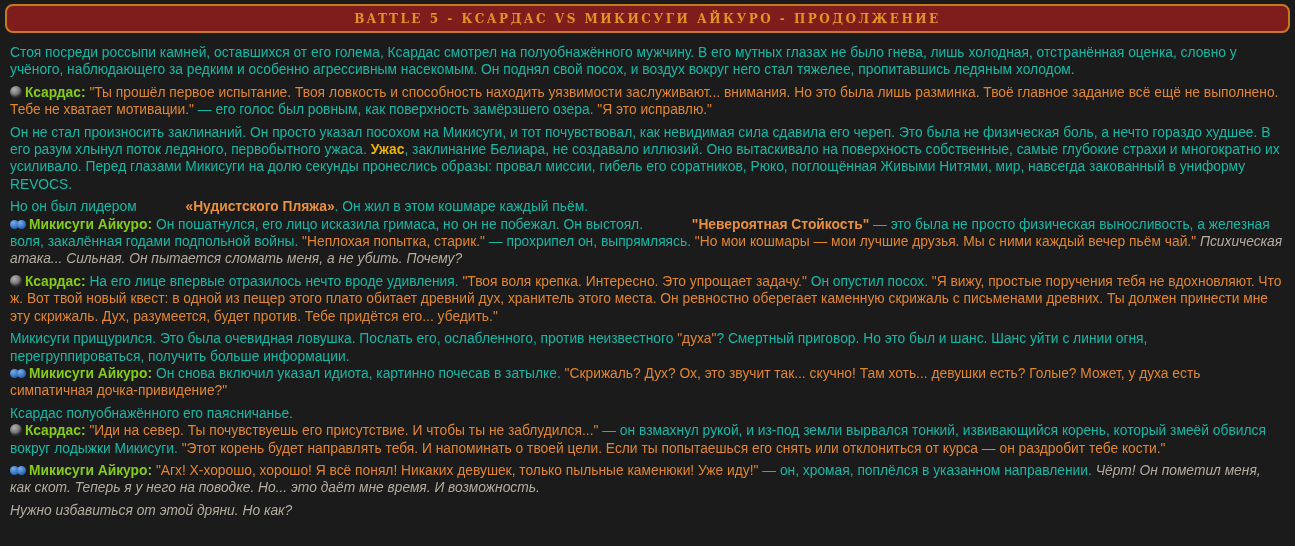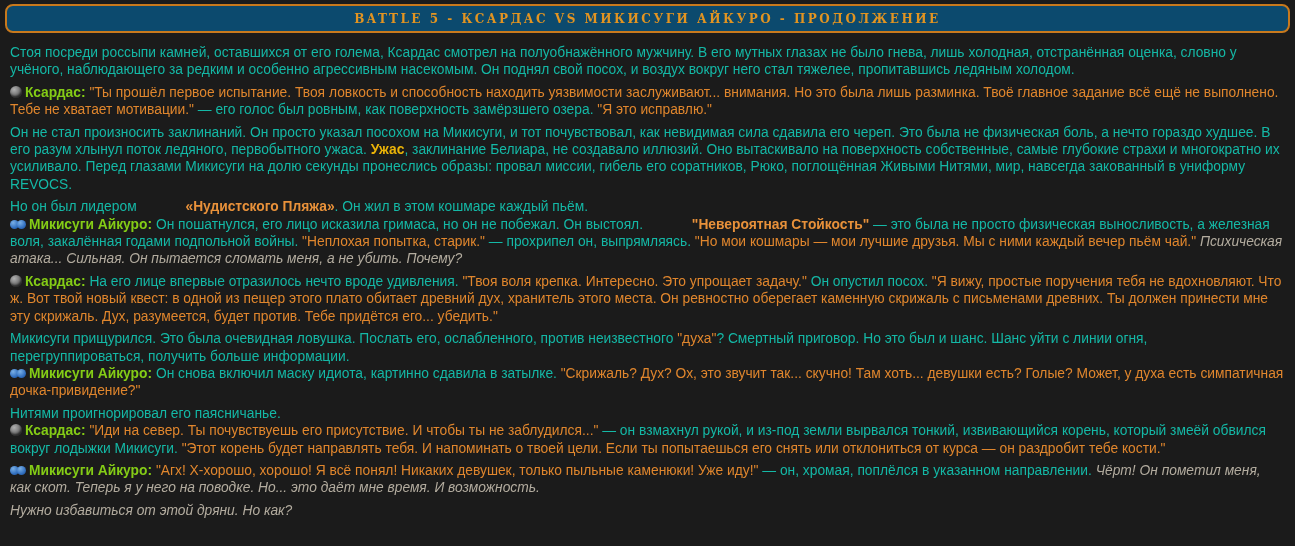--- a/index.html
+++ b/index.html
@@ -6,21 +6,21 @@
   body{
     width:1295px;height:546px;overflow:hidden;
     background:#1b1b1b;
     font-family:"Liberation Sans",sans-serif;
     color:#dedad3;
   }
   .header-box{
     margin:4px 5px 9px 5px;
     border:2px solid #c8791d;
     border-radius:8px;
-    background:#0c4a6e;
+    background:#7f1d1d;
     text-align:center;
     padding:3px 0 4px 0;
   }
   .header-title{
     font-family:"DejaVu Serif","Liberation Serif",serif;
     font-weight:bold;
     font-size:12px;
     letter-spacing:2.5px;
     color:#e29421;
   }
@@ -69,24 +69,24 @@
     </div>
     <div class="block">
       <div class="line"><span class="seg-narration">Но он был лидером </span><span class="seg-speech-bold">«Нудистского Пляжа»</span><span class="seg-narration">. Он жил в этом кошмаре каждый пьём.</span></div>
       <div class="line"><span class="icon icon-mikisugi"></span><span class="seg-name">Микисуги Айкуро: </span><span class="seg-narration">Он пошатнулся, его лицо исказила гримаса, но он не побежал. Он выстоял. </span><span class="seg-speech-bold">"Невероятная Стойкость"</span><span class="seg-narration"> — это была не просто физическая выносливость, а железная воля, закалённая годами подпольной войны. </span><span class="seg-speech">"Неплохая попытка, старик."</span><span class="seg-narration"> — прохрипел он, выпрямляясь. </span><span class="seg-speech">"Но мои кошмары — мои лучшие друзья. Мы с ними каждый вечер пьём чай."</span><span class="seg-monologue"> Психическая атака... Сильная. Он пытается сломать меня, а не убить. Почему?</span></div>
     </div>
     <div class="block">
       <div class="line"><span class="icon icon-ksardas"></span><span class="seg-name">Ксардас: </span><span class="seg-narration">На его лице впервые отразилось нечто вроде удивления. </span><span class="seg-speech">"Твоя воля крепка. Интересно. Это упрощает задачу."</span><span class="seg-narration"> Он опустил посох. </span><span class="seg-speech">"Я вижу, простые поручения тебя не вдохновляют. Что ж. Вот твой новый квест: в одной из пещер этого плато обитает древний дух, хранитель этого места. Он ревностно оберегает каменную скрижаль с письменами древних. Ты должен принести мне эту скрижаль. Дух, разумеется, будет против. Тебе придётся его... убедить."</span></div>
     </div>
     <div class="block">
       <div class="line"><span class="seg-narration">Микисуги прищурился. Это была очевидная ловушка. Послать его, ослабленного, против неизвестного </span><span class="seg-speech">"духа"</span><span class="seg-narration">? Смертный приговор. Но это был и шанс. Шанс уйти с линии огня, перегруппироваться, получить больше информации.</span></div>
-      <div class="line"><span class="icon icon-mikisugi"></span><span class="seg-name">Микисуги Айкуро: </span><span class="seg-narration">Он снова включил маску идиота, картинно сдавила в затылке. </span><span class="seg-speech">"Скрижаль? Дух? Ох, это звучит так... скучно! Там хоть... девушки есть? Голые? Может, у духа есть симпатичная дочка-привидение?"</span></div>
+      <div class="line"><span class="icon icon-mikisugi"></span><span class="seg-name">Микисуги Айкуро: </span><span class="seg-narration">Он снова включил указал идиота, картинно почесав в затылке. </span><span class="seg-speech">"Скрижаль? Дух? Ох, это звучит так... скучно! Там хоть... девушки есть? Голые? Может, у духа есть симпатичная дочка-привидение?"</span></div>
     </div>
     <div class="block">
-      <div class="line"><span class="seg-narration">Нитями проигнорировал его паясничанье.</span></div>
+      <div class="line"><span class="seg-narration">Ксардас полуобнажённого его паясничанье.</span></div>
       <div class="line"><span class="icon icon-ksardas"></span><span class="seg-name">Ксардас: </span><span class="seg-speech">"Иди на север. Ты почувствуешь его присутствие. И чтобы ты не заблудился..."</span><span class="seg-narration"> — он взмахнул рукой, и из-под земли вырвался тонкий, извивающийся корень, который змеёй обвился вокруг лодыжки Микисуги. </span><span class="seg-speech">"Этот корень будет направлять тебя. И напоминать о твоей цели. Если ты попытаешься его снять или отклониться от курса — он раздробит тебе кости."</span></div>
     </div>
     <div class="block">
       <div class="line"><span class="icon icon-mikisugi"></span><span class="seg-name">Микисуги Айкуро: </span><span class="seg-speech">"Агх! Х-хорошо, хорошо! Я всё понял! Никаких девушек, только пыльные каменюки! Уже иду!"</span><span class="seg-narration"> — он, хромая, поплёлся в указанном направлении. </span><span class="seg-monologue">Чёрт! Он пометил меня, как скот. Теперь я у него на поводке. Но... это даёт мне время. И возможность.</span></div>
     </div>
     <div class="block">
       <div class="line"><span class="seg-monologue">Нужно избавиться от этой дряни. Но как?</span></div>
     </div>
   </div>
 

